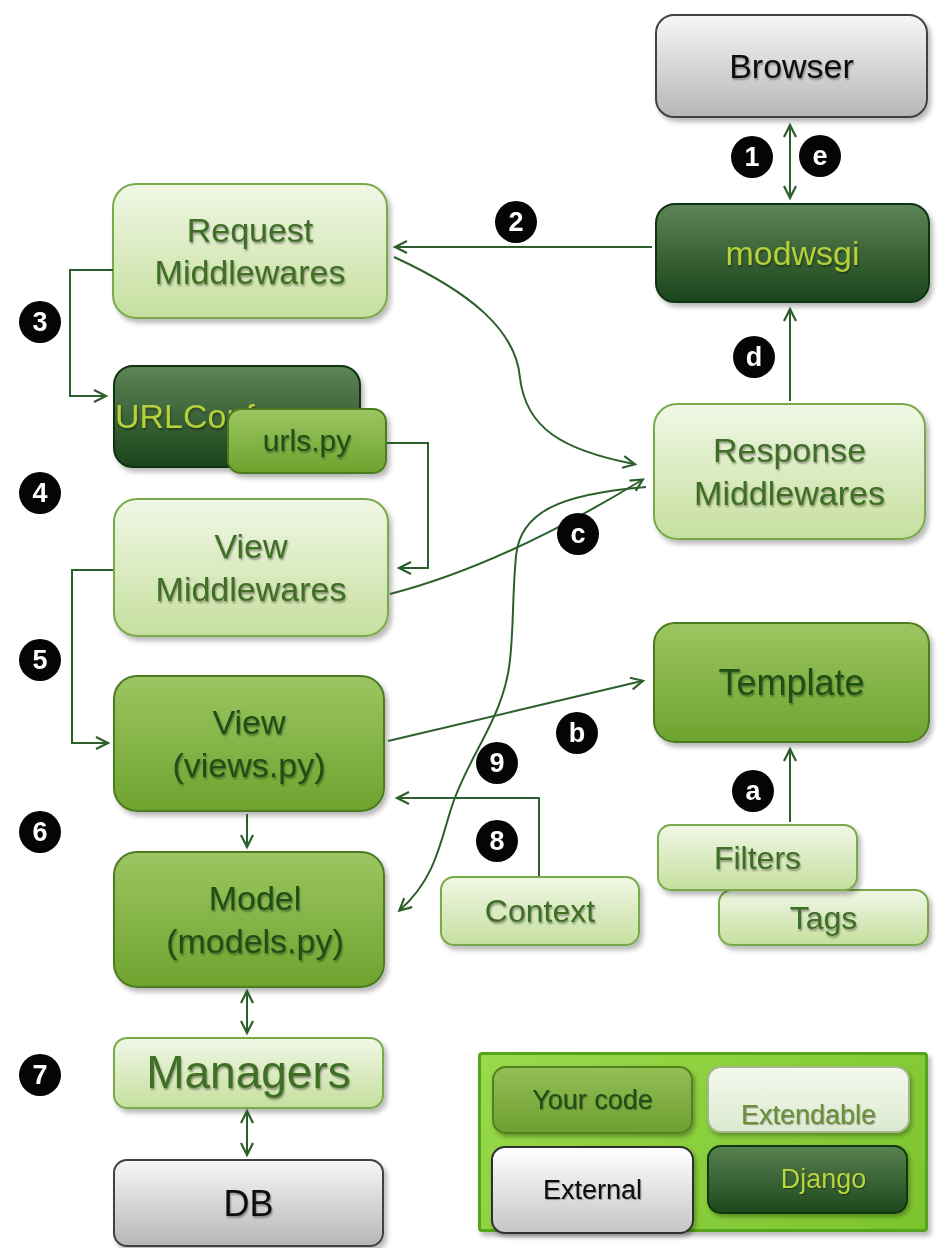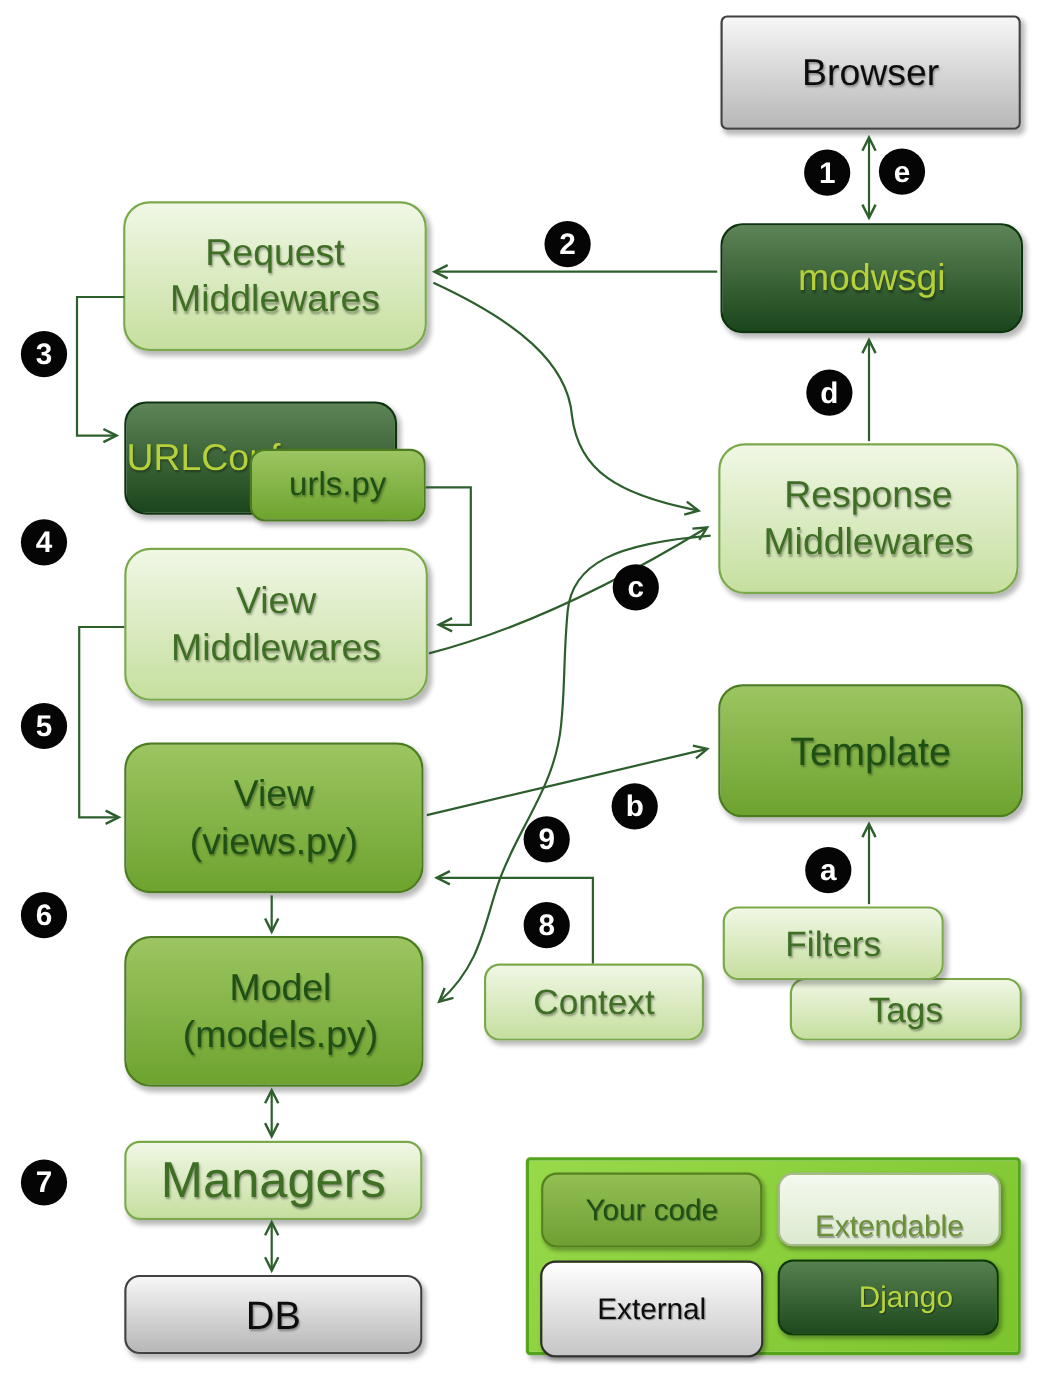--- a/index.html
+++ b/index.html
@@ -93,21 +93,21 @@
       <path d="M 247 814 L 247 846" marker-end="url(#ah)"></path>
 
       <path d="M 247 992 L 247 1032" marker-start="url(#ah)" marker-end="url(#ah)"></path>
 
       <path d="M 247 1112 L 247 1154" marker-start="url(#ah)" marker-end="url(#ah)"></path>
 
       <path d="M 790 822 L 790 750" marker-end="url(#ah)"></path>
     </g>
   </svg>
 
-  <div class="node gray z2" style="left:655px;top:14px;width:273px;height:104px;border-radius:6px;">
+  <div class="node gray z2" style="left:655px;top:14px;width:273px;height:104px;border-radius:19px;">
     <span class="lbl">Browser</span>
   </div>
 
   <div class="node dark z2" style="left:655px;top:203px;width:275px;height:100px;">
     <span class="lbl">modwsgi</span>
   </div>
 
   <div class="node light z2" style="left:112px;top:183px;width:276px;height:136px;">
     <span class="lbl">Request Middlewares</span>
   </div>
@@ -131,21 +131,21 @@
 
   <div class="node medium z2" style="left:113px;top:851px;width:272px;height:137px;padding-left:12px;">
     <span class="lbl">Model</span>
     <span class="lbl">(models.py)</span>
   </div>
 
   <div class="node light small z2" style="left:113px;top:1037px;width:271px;height:72px;font-size:46px;">
     <span class="lbl">Managers</span>
   </div>
 
-  <div class="node gray small z2" style="left:113px;top:1159px;width:271px;height:72px;border-radius:14px;font-size:36px;">
+  <div class="node gray small z2" style="left:113px;top:1159px;width:271px;height:88px;border-radius:14px;font-size:36px;">
     <span class="lbl">DB</span>
   </div>
 
   <div class="node light z2" style="left:653px;top:403px;width:273px;height:137px;">
     <span class="lbl">Response Middlewares</span>
   </div>
 
   <div class="node medium z2" style="left:653px;top:622px;width:277px;height:121px;border-radius:22px;font-size:36px;">
     <span class="lbl">Template</span>
   </div>

